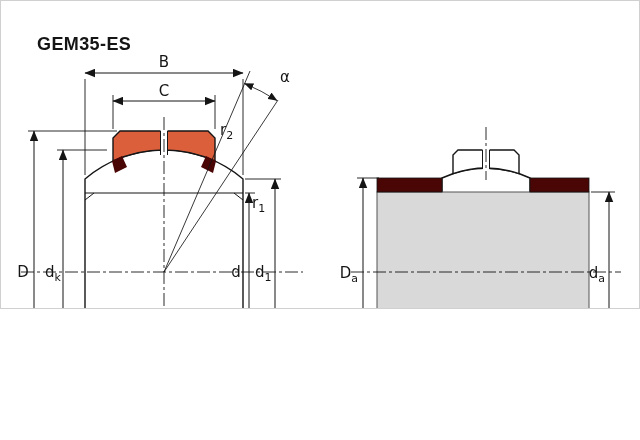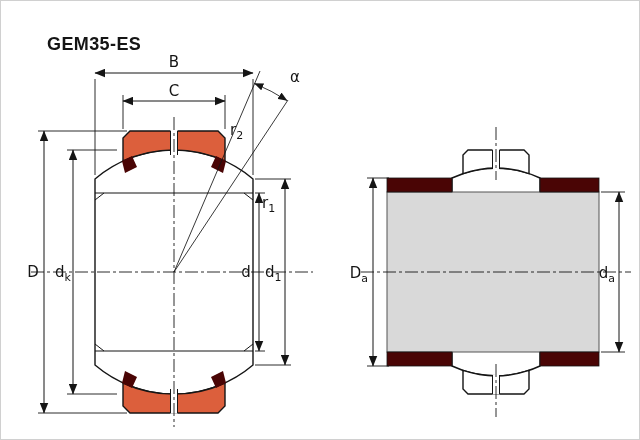--- a/index.html
+++ b/index.html
@@ -1,23 +1,23 @@
 <!DOCTYPE html>
 <html style="--bearing: #dc5f3c; --seal: #4a0505; --shaft: #d9d9d9; --line: #151515; --background: #ffffff; --border: #d0d0d0;"><head>
 <meta charset="utf-8">
 <style>
   :root{
     --bearing:#dc5f3c; --seal:#4a0505; --shaft:#d9d9d9;
     --line:#151515; --background:#ffffff; --border:#d0d0d0;
   }
   html,body{margin:0;padding:0;background:#fff;}
   .frame{
-    position:relative; width:640px; height:440px;
+    position:relative; width:640px; height:309px;
     background:var(--background);
-    border:1px solid var(--border); box-sizing:border-box; overflow:hidden;padding-left:10px;
+    border:1px solid var(--border); box-sizing:border-box; overflow:hidden;
   }
   svg{display:block;}
   text{font-family:"DejaVu Sans","Liberation Sans",sans-serif;font-size:15px;fill:var(--line);}
   .title{font-family:"Liberation Sans","DejaVu Sans",sans-serif;font-size:18px;font-weight:bold;letter-spacing:.4px;}
   .sub{font-size:11px;}
   .outline{fill:#ffffff;stroke:var(--line);stroke-width:1.4;}
   .bearing{fill:var(--bearing);stroke:var(--line);stroke-width:1.4;}
   .seal{fill:var(--seal);stroke:none;}
   .shaft{fill:var(--shaft);stroke:#555555;stroke-width:1;}
   .bar{fill:var(--seal);stroke:var(--line);stroke-width:.8;}

